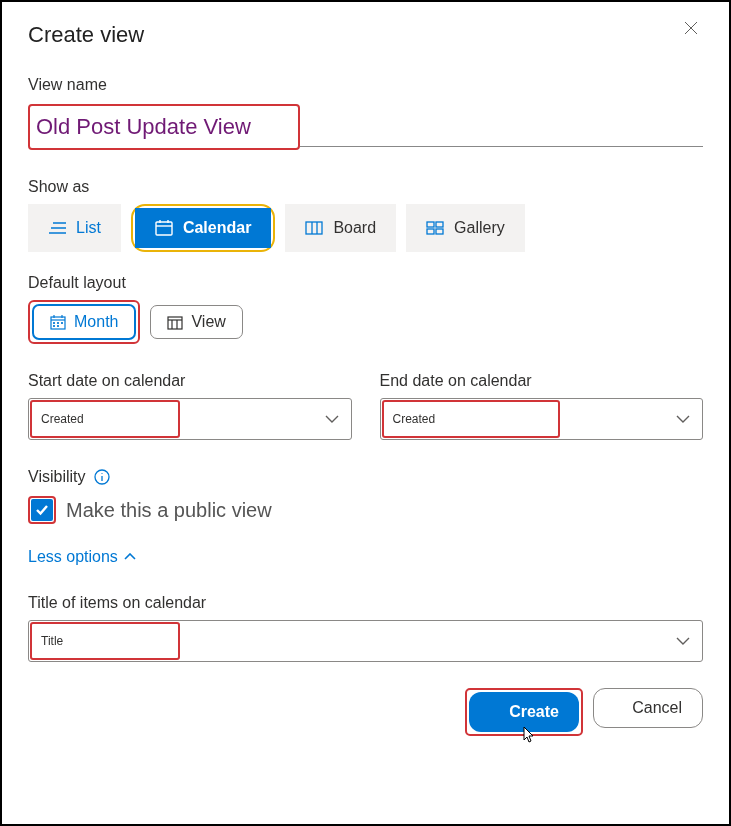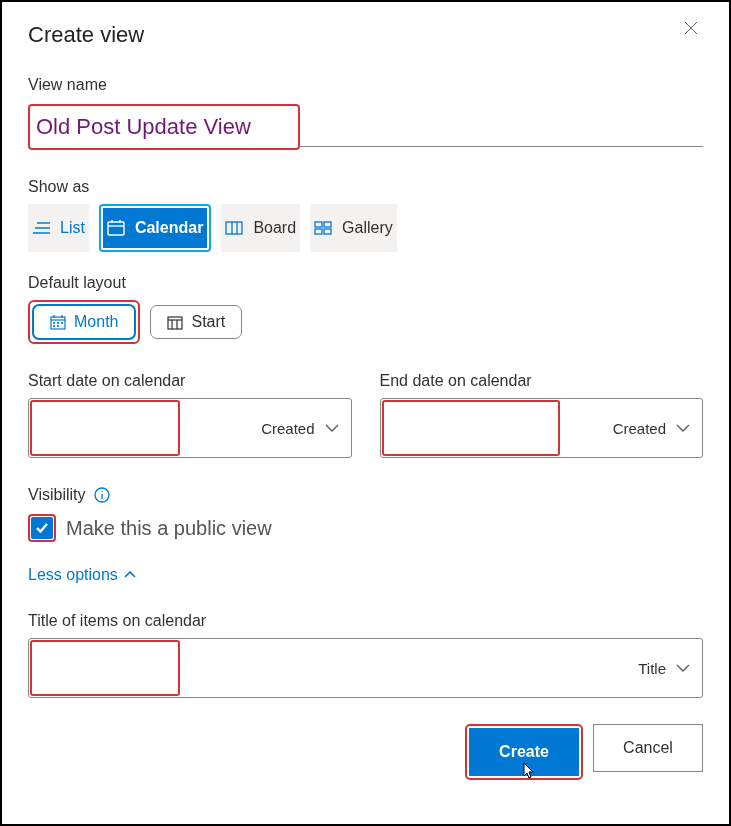--- a/index.html
+++ b/index.html
@@ -70,35 +70,35 @@
       margin-bottom: 3px;
     }
     .show-as-group { margin-bottom: 22px; }
     .show-as-buttons { display: flex; gap: 10px; }
     .show-as-btn {
       display: flex;
       align-items: center;
       gap: 10px;
       background: #f3f2f1;
       border: none;
-      padding: 10px 4px;
+      padding: 10px 20px;
       font-size: 16px;
       color: #323130;
       cursor: pointer;
       min-height: 40px;
     }
     .show-as-btn.list { color: #0078d4; }
     .show-as-btn.active {
       background: #0078d4;
       color: #fff;
       font-weight: 600;
     }
     .calendar-highlight {
-      border: 2px solid #0ea5e9;
-      border-radius: 4px;
+      border: 2px solid #eab308;
+      border-radius: 14px;
       display: inline-flex;
       padding: 2px;
     }
     .dl-group { margin-bottom: 28px; }
     .dl-buttons { display: flex; gap: 10px; align-items: center;}
     .dl-btn {
       display: flex;
       align-items: center;
       gap: 8px;
       background: #fff;
@@ -124,29 +124,28 @@
     .select-wrap {
       position: relative;
       display: flex;
       align-items: center;
     }
     .select {
       width: 100%;
       border: 1px solid #8a8886;
       border-radius: 3px;
       padding: 10px 36px 10px 12px;
-      font-size: 15px;
+      font-size: 12px;
       color: #323130;
       background: #fff;
       cursor: pointer;
-      height: 60px;
-      display: flex;
-      align-items: center;
-      position: relative;
-      justify-content: flex-end;
+      height: 42px;
+      display: flex;
+      align-items: center;
+      position: relative;
     }
     .select-inner-highlight {
       position: absolute;
       left: 1px;
       top: 1px;
       bottom: 1px;
       width: 150px;
       border: 2px solid #d13438;
       border-radius: 3px;
       pointer-events: none;
@@ -194,23 +193,24 @@
     .footer {
       display: flex;
       justify-content: flex-end;
       gap: 10px;
       position: relative;
     }
     .btn {
       min-width: 110px;
       padding: 10px 20px;
       font-size: 16px;
-      border-radius: 0;
-      cursor: pointer;
-      height: 48px;
+      border-radius: 12px;
+      cursor: pointer;
+      height: 40px;
+      text-align: right;
     }
     .create-highlight {
       border: 2px solid #d13438;
       border-radius: 5px;
       padding: 2px;
       display: inline-flex;
       position: relative;
     }
     .btn-primary {
       background: #0078d4;
@@ -335,21 +335,21 @@
     </div>
     <button class="dl-btn">
       <span class="icon">
         <svg width="16" height="15" viewBox="0 0 16 15" fill="none" stroke="#323130" stroke-width="1.2">
             <rect x="1" y="2" width="14" height="12"></rect>
             <line x1="1" y1="5" x2="15" y2="5"></line>
             <line x1="5" y1="5" x2="5" y2="14"></line>
             <line x1="10" y1="5" x2="10" y2="14"></line>
           </svg>
       </span>
-      <span>Start</span>
+      <span>View</span>
     </button>
   </div>
 </div>
 
 <div class="date-row">
   <div class="date-col">
     <div class="label">Start date on calendar</div>
     <div class="select-wrap">
       <div class="select">
         <span>Created</span>

